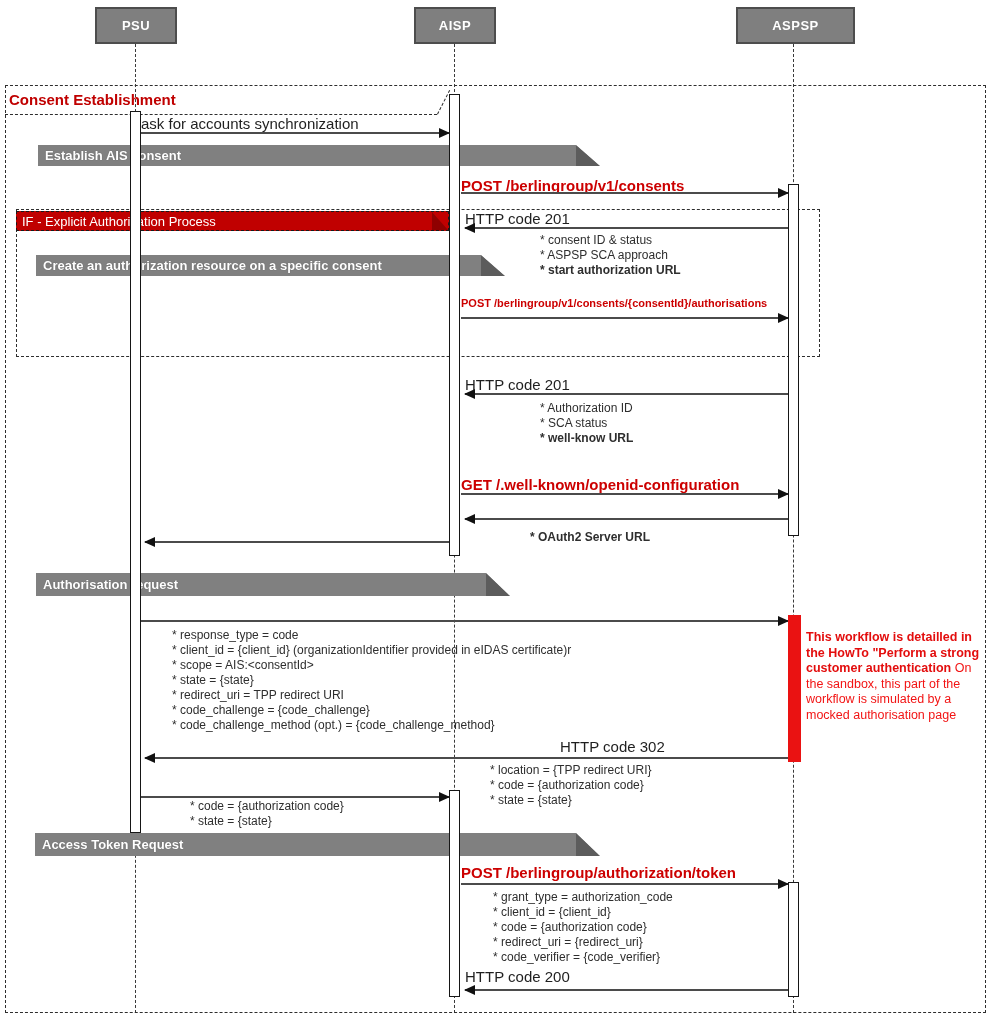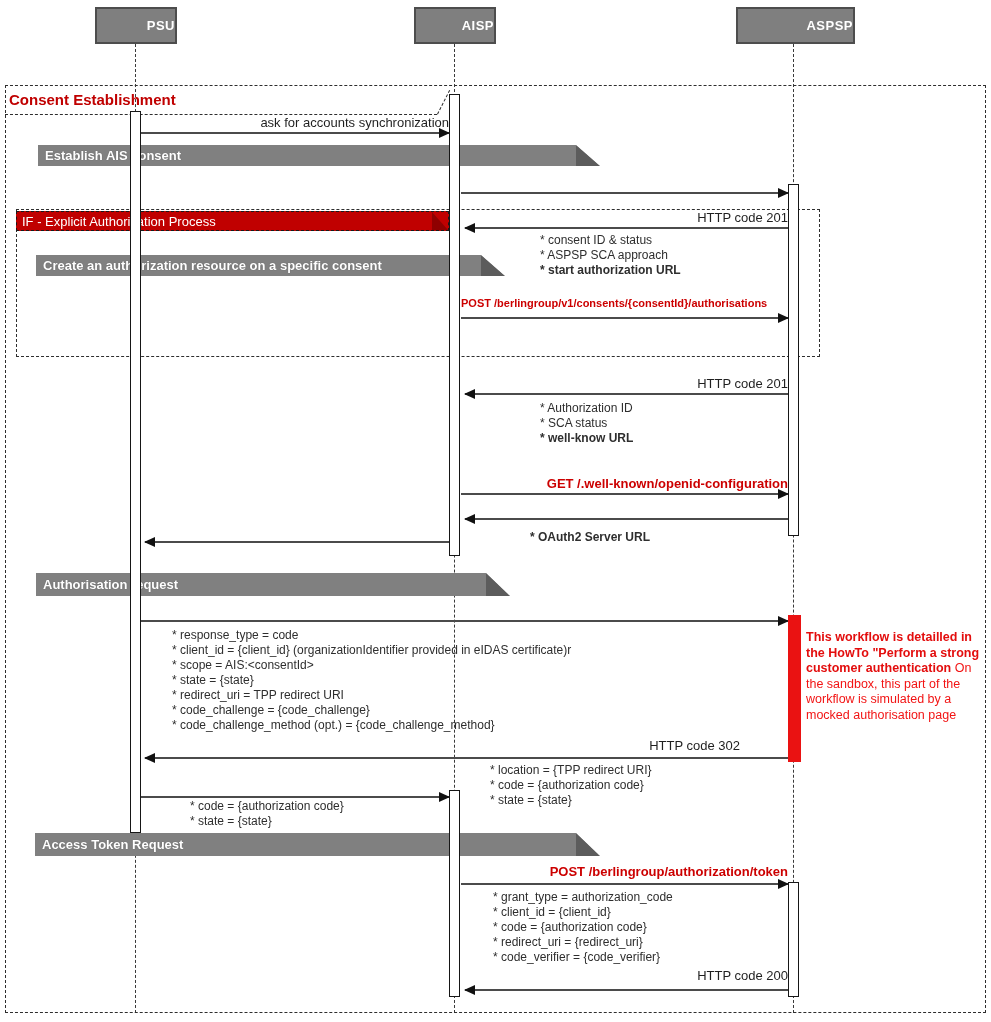--- a/index.html
+++ b/index.html
@@ -3,21 +3,21 @@
 <meta charset="utf-8">
 <style>
   html,body{margin:0;padding:0;background:#fff;}
   #stage{
     position:relative;width:991px;height:1022px;background:#fff;overflow:hidden;
     font-family:"Liberation Sans","DejaVu Sans",sans-serif;color:#1f1f1f;
   }
   .actor{
     position:absolute;height:37px;background:#7f7f7f;border:2px solid #4d4d4d;
     color:#fff;font-weight:bold;font-size:13px;display:flex;align-items:center;
-    justify-content:flex-end;box-sizing:border-box;letter-spacing:.5px;
+    justify-content:center;box-sizing:border-box;letter-spacing:.5px;
   }
   .lifeline{position:absolute;width:0;border-left:1px dashed #3a3a3a;}
   .frame{position:absolute;border:1px dashed #2e2e2e;box-sizing:border-box;}
   .frame-title{position:absolute;color:#c00000;font-weight:bold;font-size:15px;white-space:nowrap;}
   .dash-h{position:absolute;height:0;border-top:1px dashed #2e2e2e;}
   .dash-diag{position:absolute;height:0;border-top:1px dashed #2e2e2e;transform:rotate(-63deg);transform-origin:0 0;}
   .banner{
     position:absolute;background:#808080;color:#fff;font-weight:bold;font-size:13px;
     padding-left:7px;display:flex;align-items:center;box-sizing:border-box;
     clip-path:polygon(0 0,calc(100% - 24px) 0,100% 100%,0 100%);
@@ -34,21 +34,21 @@
   }
   .if-banner .fold{
     position:absolute;right:0;top:0;width:16px;height:100%;
     background:#8f0000;clip-path:polygon(0 0,100% 100%,0 100%);
   }
   .arrow{position:absolute;height:2px;background:#4b4b4b;}
   .arrow .ah-r{position:absolute;right:-1px;top:-4px;width:0;height:0;
     border-left:11px solid #111;border-top:5px solid transparent;border-bottom:5px solid transparent;}
   .arrow .ah-l{position:absolute;left:-1px;top:-4px;width:0;height:0;
     border-right:11px solid #111;border-top:5px solid transparent;border-bottom:5px solid transparent;}
-  .msg{position:absolute;font-size:13px;color:#1f1f1f;text-align:right;white-space:nowrap;}
+  .msg{position:absolute;font-size:15px;color:#1f1f1f;text-align:left;white-space:nowrap;}
   .msg.red{color:#cc0000;font-weight:bold;}
   .msg.small{font-size:11px;text-align:left;}
   .notes{position:absolute;font-size:12px;line-height:15px;color:#2e2e2e;white-space:nowrap;}
   .notes div{height:15px;}
   .bold{font-weight:bold;}
   .activation{position:absolute;width:11px;background:#fff;border:1.5px solid #161616;box-sizing:border-box;}
   .activation.red{width:13px;background:#ea1212;border:none;}
   .side-note{position:absolute;width:183px;font-size:12.5px;line-height:15.5px;color:#f21414;}
   .side-note .b{font-weight:bold;color:#e30d0d;}
 </style>
@@ -98,20 +98,21 @@
   <div class="if-banner" style="left:16px;top:211px;width:433px;height:20px;">
     <span>IF -  Explicit Authorization Process</span>
       <span class="fold"></span>
   </div>
 
   <div class="msg" style="left:141px;top:115px;width:308px;">ask for accounts synchronization</div>
   <div class="arrow" style="left:141px;top:132px;width:308px;">
       <span class="ah-r"></span>
     </div>
 
+  <div class="msg red" style="left:461px;top:177px;width:327px;">POST /berlingroup/v1/consents</div>
   <div class="arrow" style="left:461px;top:192px;width:327px;">
       <span class="ah-r"></span>
     </div>
 
   <div class="msg" style="left:465px;top:210px;width:323px;">HTTP code 201</div>
   <div class="arrow" style="left:465px;top:227px;width:323px;">
       <span class="ah-l"></span>
     </div>
   <div class="notes" style="left:540px;top:233px;">
     <div>* consent ID &amp; status</div>

